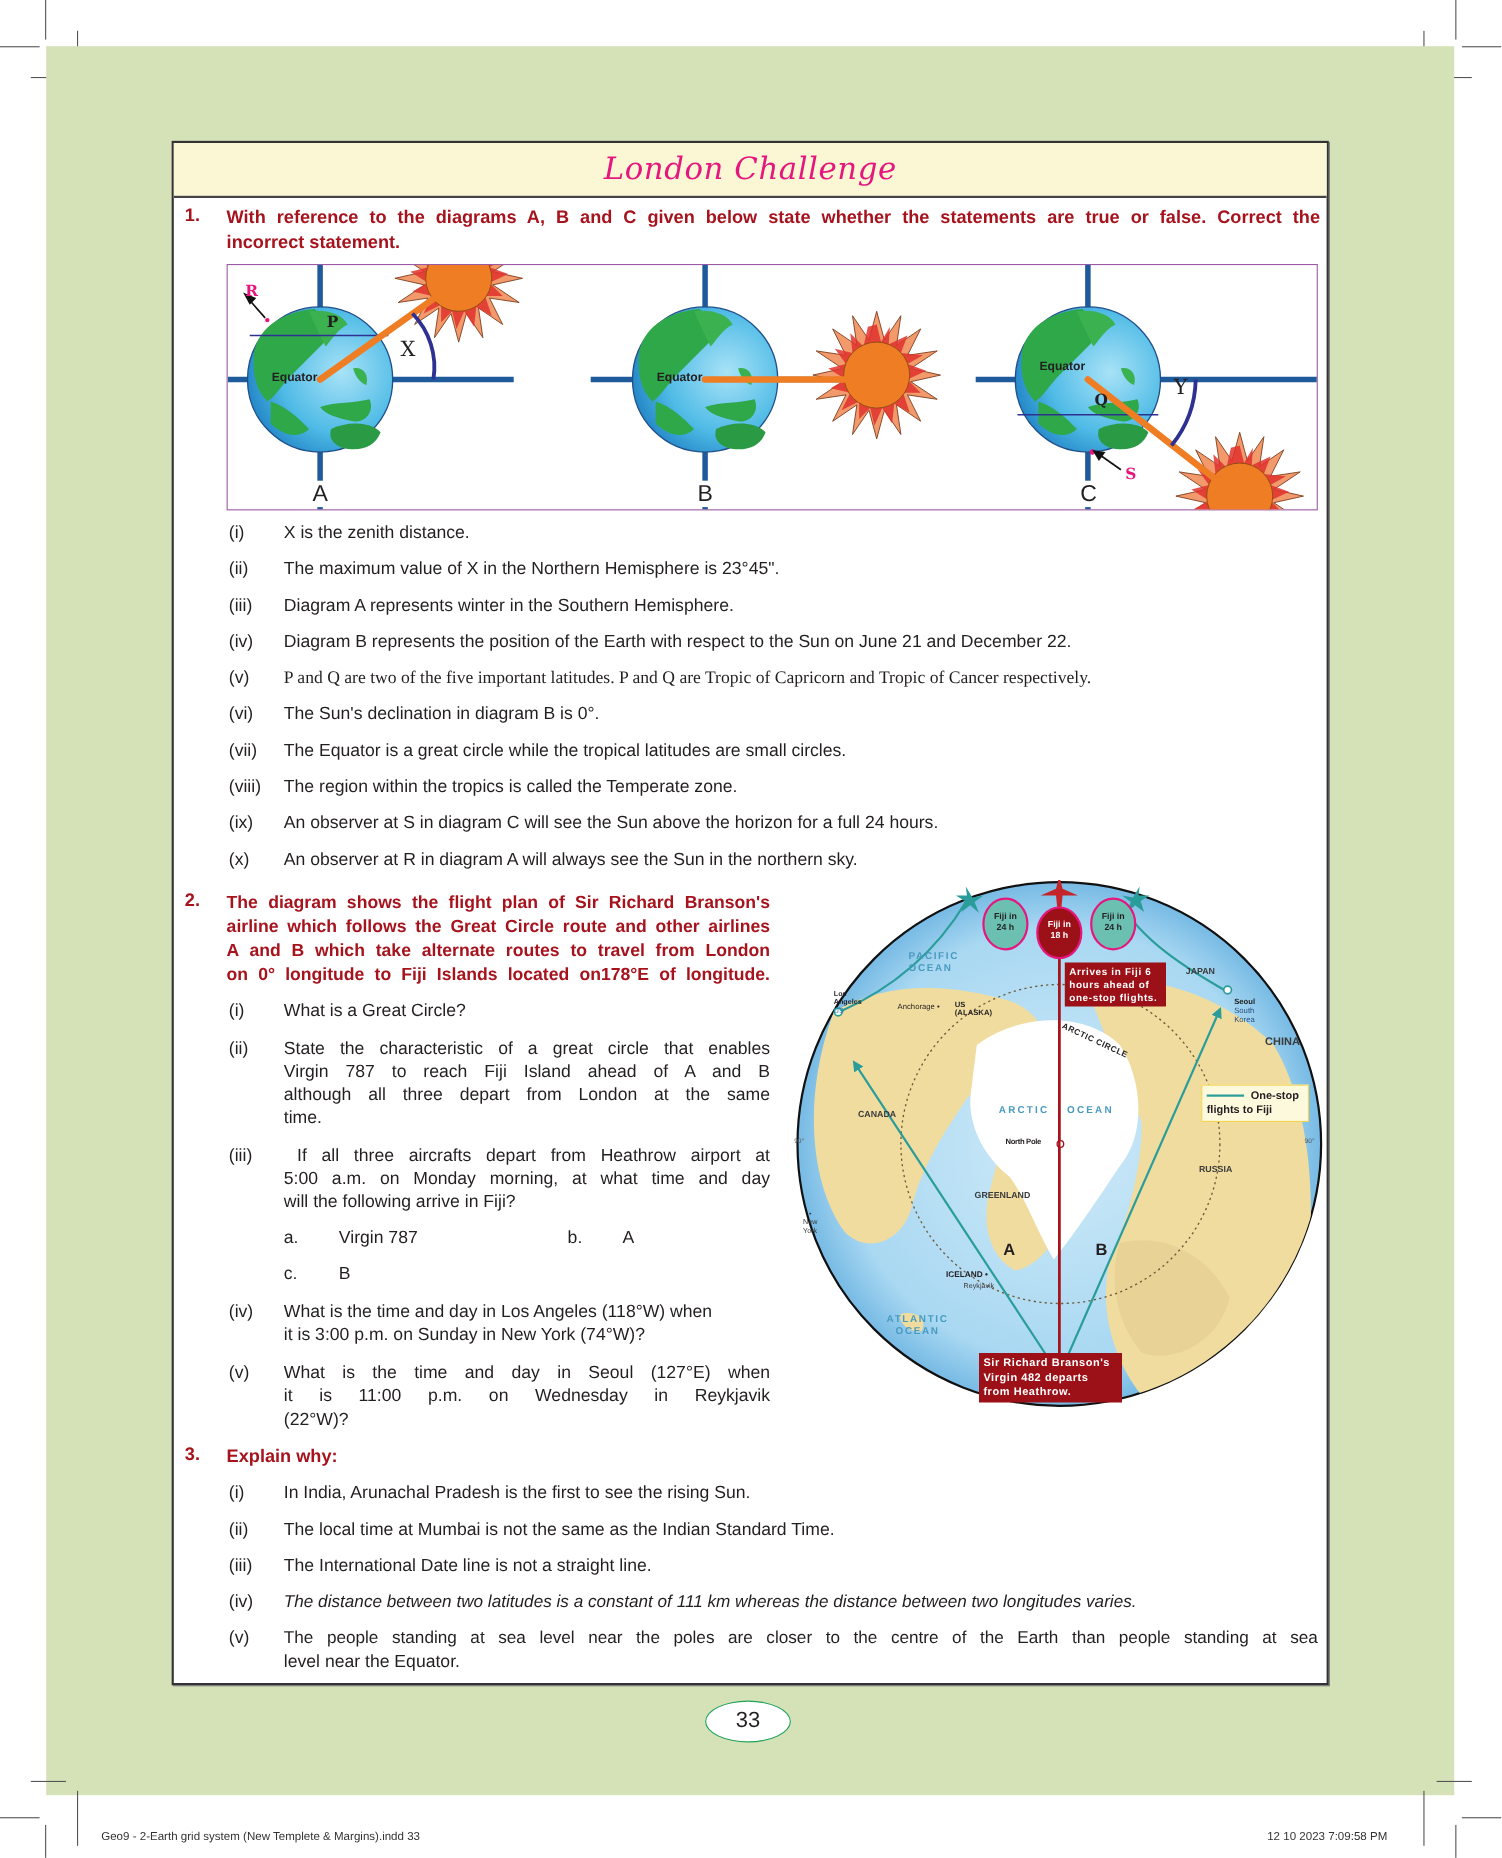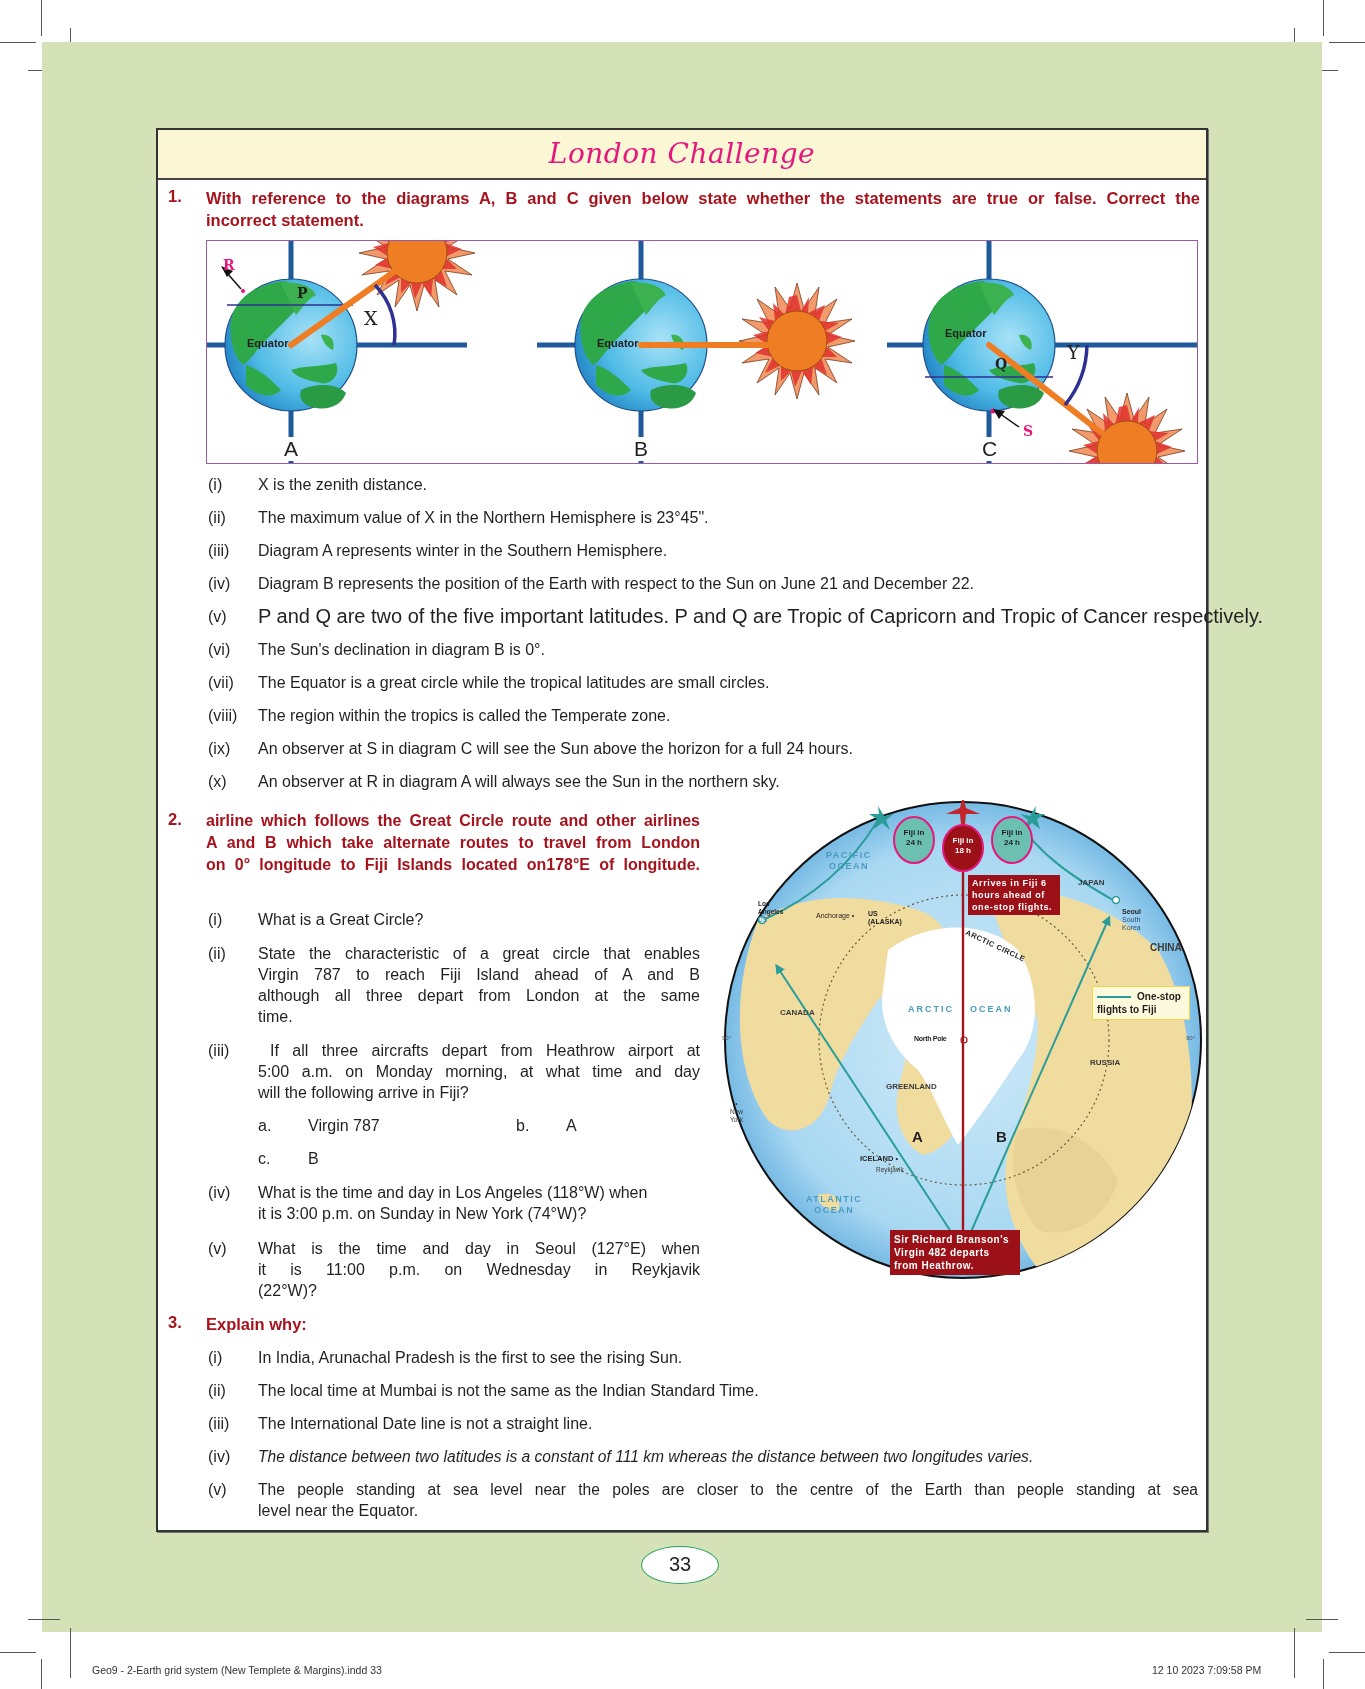--- a/index.html
+++ b/index.html
@@ -159,21 +159,21 @@
 <div class="item" style="left:208px;top:540px;width:990px;">
     <span class="roman">(iii)</span>
     <span class="txt">Diagram A represents winter in the Southern Hemisphere.</span>
   </div>
 <div class="item" style="left:208px;top:573px;width:990px;">
     <span class="roman">(iv)</span>
     <span class="txt">Diagram B represents the position of the Earth with respect to the Sun on June 21 and December 22.</span>
   </div>
 <div class="item" style="left:208px;top:606px;width:990px;">
     <span class="roman">(v)</span>
-    <span class="txt" style="font-size:20px;white-space:nowrap;">P and Q are two of the five important latitudes. P and Q are Tropic of Capricorn and Tropic of Cancer respectively.</span>
+    <span class="txt" style="font-size:16px;white-space:nowrap;font-family:Liberation Serif, serif;">P and Q are two of the five important latitudes. P and Q are Tropic of Capricorn and Tropic of Cancer respectively.</span>
   </div>
 <div class="item" style="left:208px;top:639px;width:990px;">
     <span class="roman">(vi)</span>
     <span class="txt">The Sun's declination in diagram B is 0°.</span>
   </div>
 <div class="item" style="left:208px;top:672px;width:990px;">
     <span class="roman">(vii)</span>
     <span class="txt">The Equator is a great circle while the tropical latitudes are small circles.</span>
   </div>
 <div class="item" style="left:208px;top:705px;width:990px;">
@@ -184,20 +184,21 @@
     <span class="roman">(ix)</span>
     <span class="txt">An observer at S in diagram C will see the Sun above the horizon for a full 24 hours.</span>
   </div>
 <div class="item" style="left:208px;top:771px;width:990px;">
     <span class="roman">(x)</span>
     <span class="txt">An observer at R in diagram A will always see the Sun in the northern sky.</span>
   </div>
 
 <div class="q-num" style="left:168px;top:810px;">2.</div>
 <div class="q-head" style="left:206px;top:810px;width:494px;font-size:16px;">
+  <div style="text-align:justify;text-align-last:justify;">The diagram shows the flight plan of Sir Richard Branson's</div>
   <div style="text-align:justify;text-align-last:justify;">airline which follows the Great Circle route and other airlines</div>
   <div style="text-align:justify;text-align-last:justify;">A and B which take alternate routes to travel from London</div>
   <div style="text-align:justify;text-align-last:justify;">on 0° longitude to Fiji Islands located on178°E of longitude.</div>
 </div>
 
 <div class="item" style="left:208px;top:909px;width:492px;">
     <span class="roman">(i)</span>
     <span class="txt">What is a Great Circle?</span>
   </div>
 
@@ -324,21 +325,21 @@
       <div>from Heathrow.</div>
   </div>
 
   
   <div style="position:absolute;left:374px;top:186px;width:98px;background:#fdf9dd;border:1.5px solid #f2d44e;padding:3px 4px;font-size:10px;font-weight:bold;line-height:13px;color:#231f20;">
     <div><span style="display:inline-block;width:34px;height:2px;background:#2a9d9a;vertical-align:middle;margin-right:6px;"></span><span>One-stop</span></div>
     <div>flights to Fiji</div>
   </div>
 
   
-  <div style="position:absolute;left:108px;top:50px;font-size:9px;font-weight:bold;color:#4a9bc0;letter-spacing:1.5px;text-align:center;line-height:11px;">
+  <div style="position:absolute;left:108px;top:64px;font-size:9px;font-weight:bold;color:#4a9bc0;letter-spacing:1.5px;line-height:11px;">
       <div>PACIFIC</div>
       <div>OCEAN</div>
     </div>
   <div style="position:absolute;left:40px;top:100px;font-size:6.5px;font-weight:bold;color:#231f20;line-height:8px;">
       <div>Los</div>
       <div>Angeles</div>
       <div style="color:#2a7db0;font-weight:normal;">US</div>
     </div>
   <div style="position:absolute;left:98px;top:112px;font-size:7px;color:#231f20;"><span>Anchorage</span> •</div>
   <div style="position:absolute;left:150px;top:110px;font-size:7px;font-weight:bold;color:#231f20;line-height:8px;">

